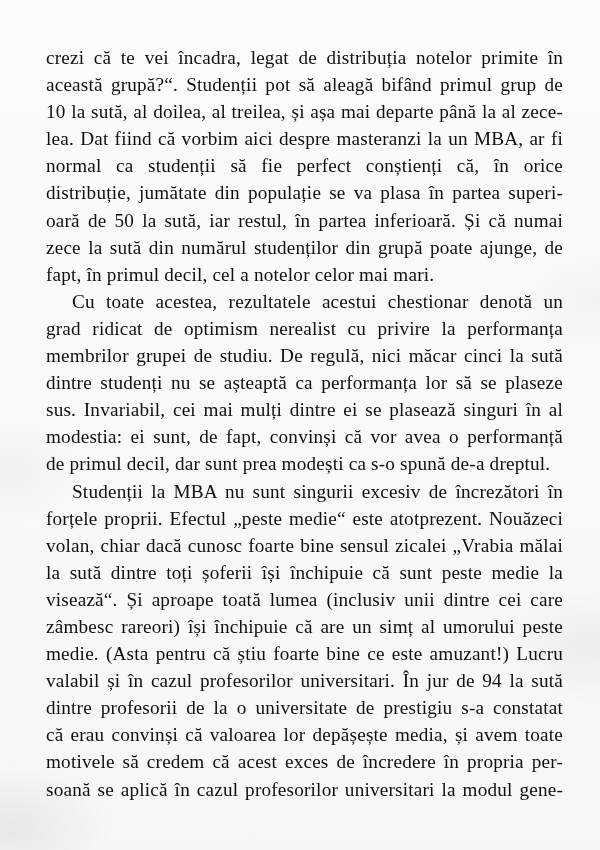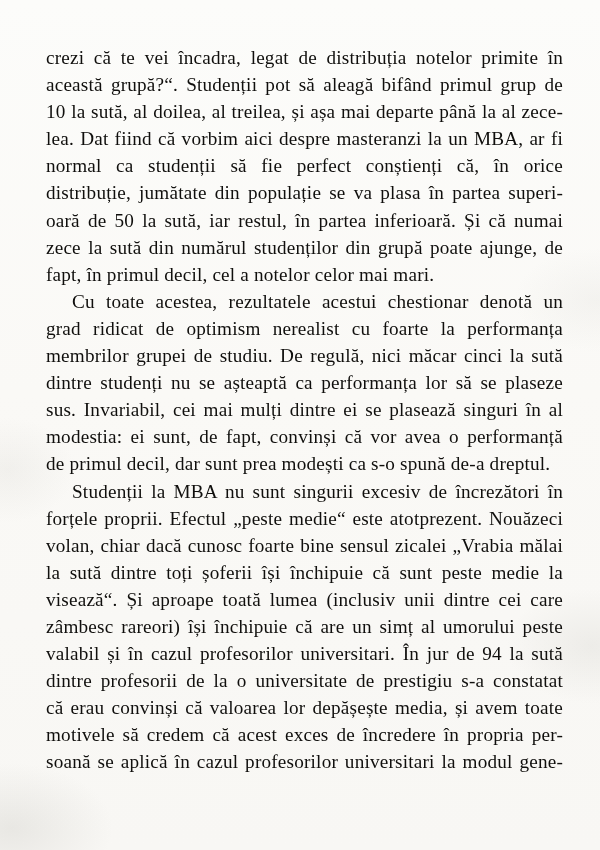--- a/index.html
+++ b/index.html
@@ -78,35 +78,36 @@
       <span class="ln">lea. Dat fiind că vorbim aici despre masteranzi la un MBA, ar fi</span>
       <span class="ln">normal ca studenții să fie perfect conștienți că, în orice</span>
       <span class="ln">distribuție, jumătate din populație se va plasa în partea superi-</span>
       <span class="ln">oară de 50 la sută, iar restul, în partea inferioară. Și că numai</span>
       <span class="ln">zece la sută din numărul studenților din grupă poate ajunge, de</span>
       <span class="ln last">fapt, în primul decil, cel a notelor celor mai mari.</span>
     </p>
 
     <p class="para">
       <span class="ln indent">Cu toate acestea, rezultatele acestui chestionar denotă un</span>
-      <span class="ln">grad ridicat de optimism nerealist cu foarte la performanța</span>
+      <span class="ln">grad ridicat de optimism nerealist cu privire la performanța</span>
       <span class="ln">membrilor grupei de studiu. De regulă, nici măcar cinci la sută</span>
       <span class="ln">dintre studenți nu se așteaptă ca performanța lor să se plaseze</span>
       <span class="ln">sus. Invariabil, cei mai mulți dintre ei se plasează singuri în al</span>
       <span class="ln">modestia: ei sunt, de fapt, convinși că vor avea o performanță</span>
       <span class="ln last">de primul decil, dar sunt prea modești ca s-o spună de-a dreptul.</span>
     </p>
 
     <p class="para">
       <span class="ln indent">Studenții la MBA nu sunt singurii excesiv de încrezători în</span>
       <span class="ln">forțele proprii. Efectul „peste medie“ este atotprezent. Nouăzeci</span>
       <span class="ln">volan, chiar dacă cunosc foarte bine sensul zicalei „Vrabia mălai</span>
       <span class="ln">la sută dintre toți șoferii își închipuie că sunt peste medie la</span>
       <span class="ln">visează“. Și aproape toată lumea (inclusiv unii dintre cei care</span>
       <span class="ln">zâmbesc rareori) își închipuie că are un simț al umorului peste</span>
+      <span class="ln">medie. (Asta pentru că știu foarte bine ce este amuzant!) Lucru</span>
       <span class="ln">valabil și în cazul profesorilor universitari. În jur de 94 la sută</span>
       <span class="ln">dintre profesorii de la o universitate de prestigiu s-a constatat</span>
       <span class="ln">că erau convinși că valoarea lor depășește media, și avem toate</span>
       <span class="ln">motivele să credem că acest exces de încredere în propria per-</span>
       <span class="ln">soană se aplică în cazul profesorilor universitari la modul gene-</span>
       <span class="ln last"></span>
     </p>
 
   </div>
 </div>

